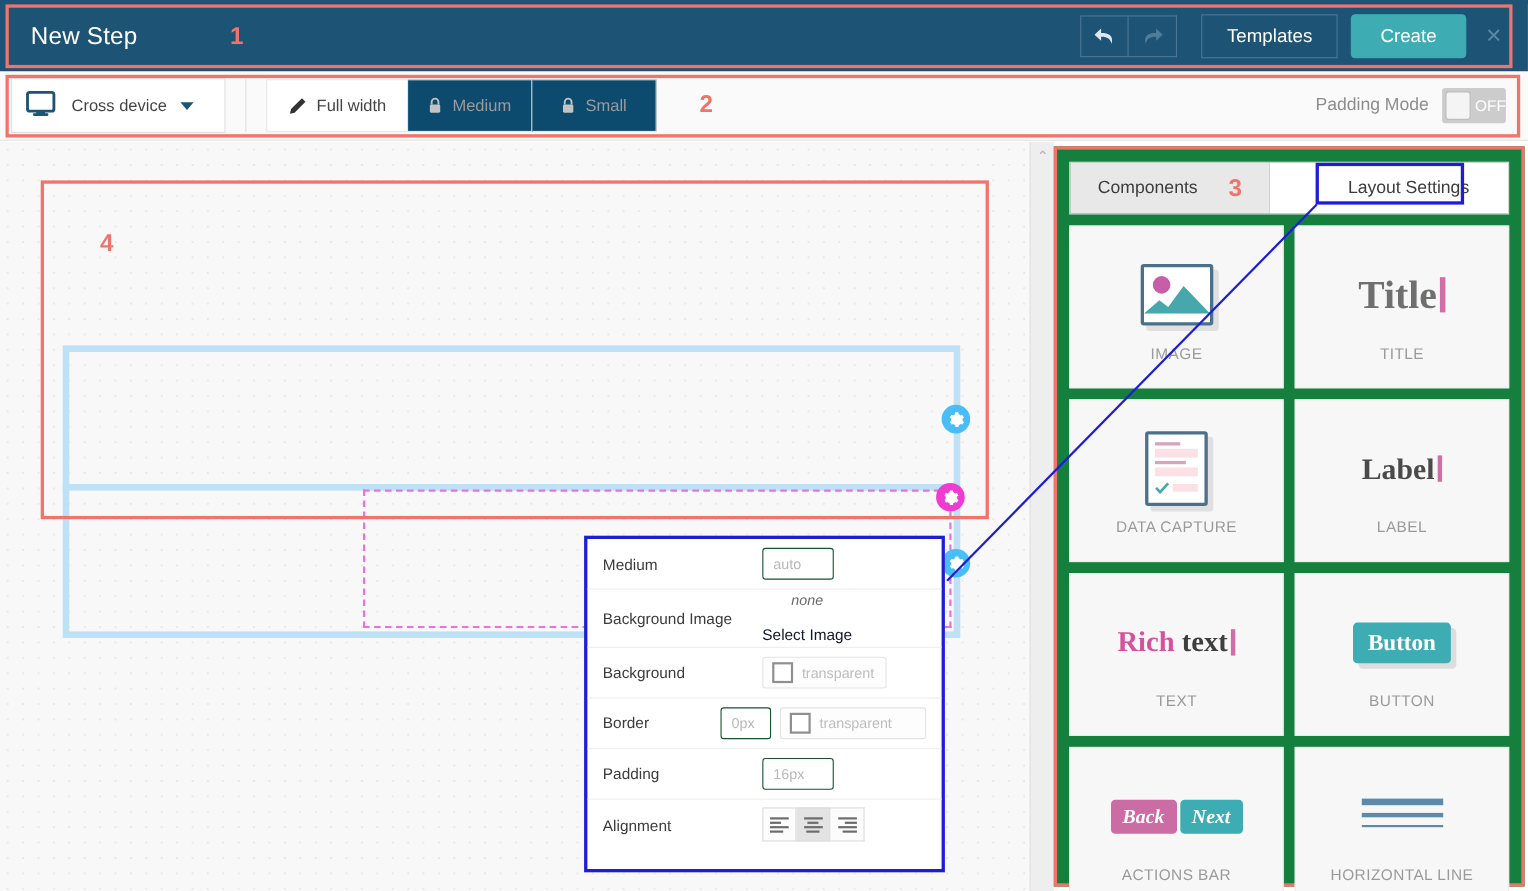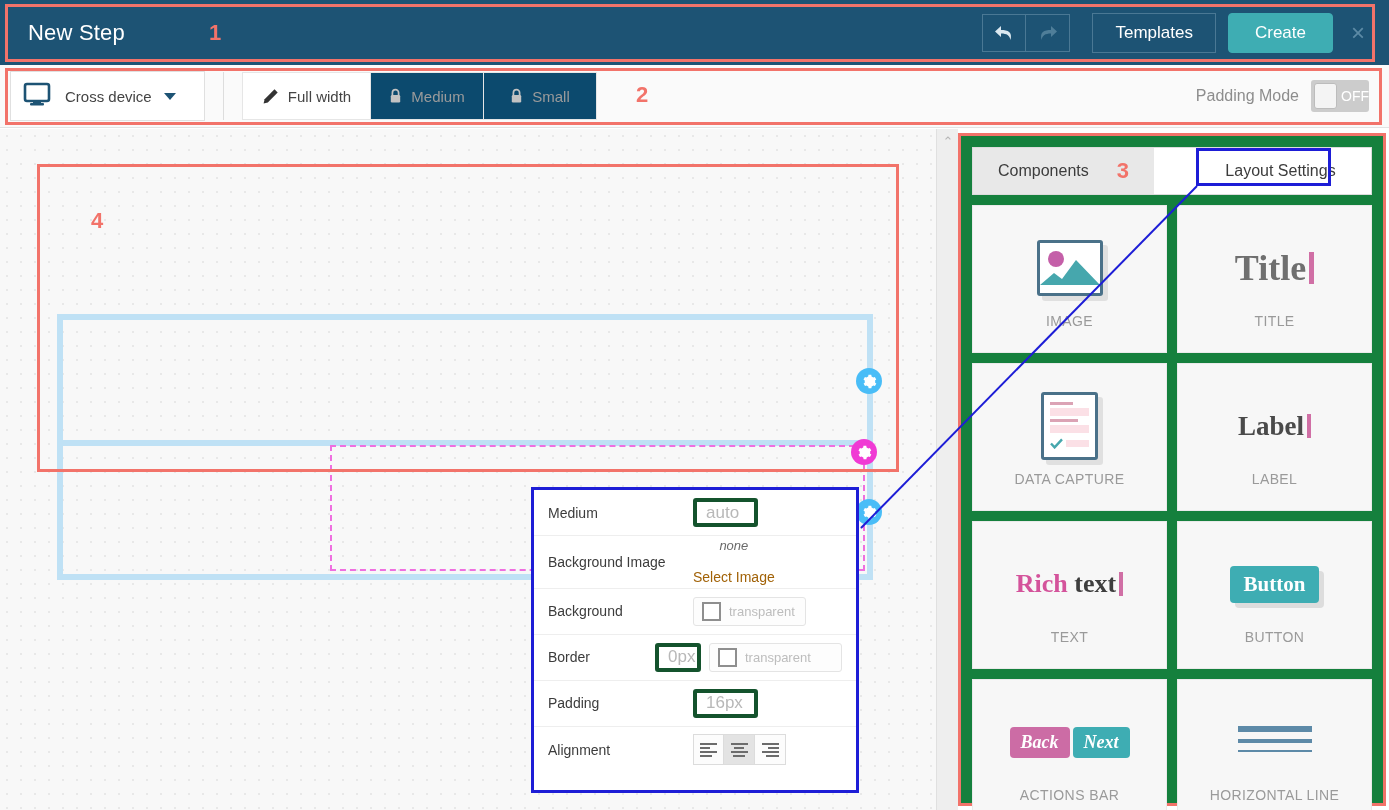--- a/index.html
+++ b/index.html
@@ -260,25 +260,25 @@
   }
   .prop-row:last-child { border-bottom: none; }
   .prop-label {
     width: 145px;
     color: #3c3c3c;
     font-size: 14px;
   }
   .prop-ctrl { display: flex; align-items: center; }
   .txt-input {
     height: 29px;
-    border: 4px solid #14532d;
+    border: 1px solid #14532d;
     border-radius: 3px;
     background: #ffffff;
     color: #b8b8b8;
-    font-size: 17px;
+    font-size: 13px;
     display: flex; align-items: center;
     padding: 0 9px;
     cursor: text;
   }
   .txt-input.w-auto { width: 65px; }
   .txt-input.w-px { width: 46px; }
   .swatch-input {
     height: 29px;
     border: 1px solid #e4e4e4;
     border-radius: 3px;
@@ -291,21 +291,21 @@
     width: 19px; height: 19px;
     border: 2px solid #8f8f8f;
     background: #ffffff;
     margin-right: 8px;
   }
   .swatch-input .txt { color: #bdbdbd; font-size: 13px; }
   .sw-bg { width: 113px; }
   .sw-border { width: 133px; margin-left: 8px; }
   .bgimg-col { display: flex; flex-direction: column; line-height: 1.5; }
   .bgimg-none { color: #6a6a6a; font-size: 13px; font-style: italic; }
-  .bgimg-link { color: #a16207; font-size: 14px; cursor: pointer; margin-top: 11px; }
+  .bgimg-link { color: #0f172a; font-size: 14px; cursor: pointer; margin-top: 11px; }
   .align-group { display: flex; }
   .align-btn {
     width: 31px; height: 31px;
     border: 1px solid #dcdcdc;
     border-left: none;
     background: #fcfcfc;
     display: flex; align-items: center; justify-content: center;
     cursor: pointer;
   }
   .align-btn:first-child { border-left: 1px solid #dcdcdc; }

